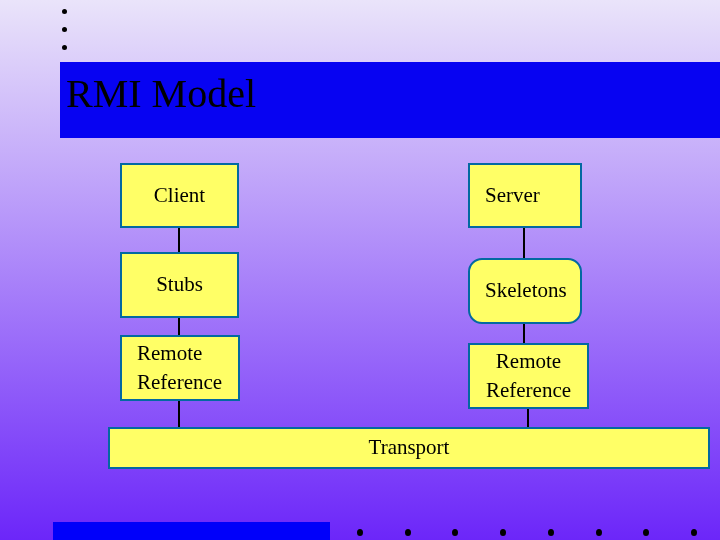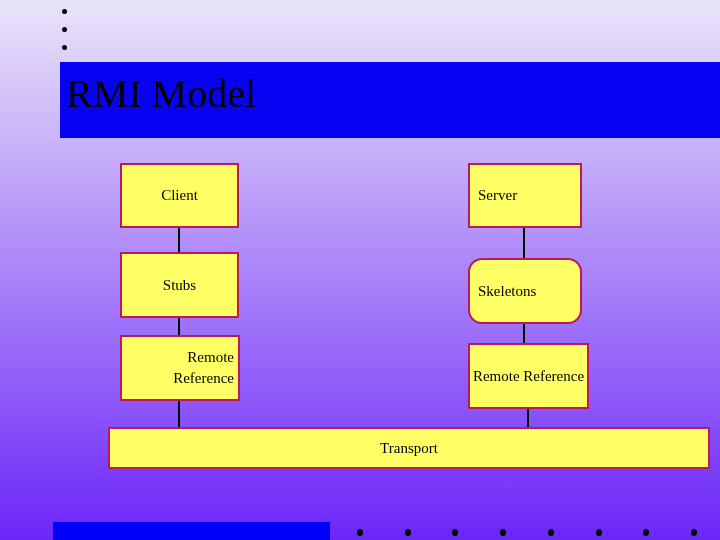--- a/index.html
+++ b/index.html
@@ -20,28 +20,28 @@
   .title-text {
     position: absolute; left: 6px; top: 12px;
     font-size: 40px; line-height: 1; color: var(--text-black, #000);
     letter-spacing: 0px; white-space: nowrap;
   }
 
   
   .node {
     position: absolute;
     background: var(--box-yellow, #ffff66);
-    border: 2px solid #be185d;
+    border: 2px solid #0369a1;
     box-sizing: border-box;
     color: var(--text-black, #000);
-    font-size: 15px; line-height: 1.4;
+    font-size: 21px; line-height: 1.4;
     display: flex; align-items: center;
   }
   .node.center { justify-content: center; text-align: center; }
-  .node.left   { justify-content: flex-start; text-align: right; padding-left: 8px; padding-right: 4px; }
+  .node.left   { justify-content: flex-start; text-align: left; padding-left: 15px; padding-right: 4px; }
 
   .node-client    { left: 120px; top: 163px; width: 119px; height: 65px; }
   .node-stubs     { left: 120px; top: 252px; width: 119px; height: 66px; }
   .node-rrl       { left: 120px; top: 335px; width: 120px; height: 66px; }
   .node-server    { left: 468px; top: 163px; width: 114px; height: 65px; }
   .node-skeletons { left: 468px; top: 258px; width: 114px; height: 66px; border-radius: 14px; }
   .node-rrr       { left: 468px; top: 343px; width: 121px; height: 66px; padding-left: 2px; padding-right: 2px; }
   .node-transport { left: 108px; top: 427px; width: 602px; height: 42px; }
 
   

